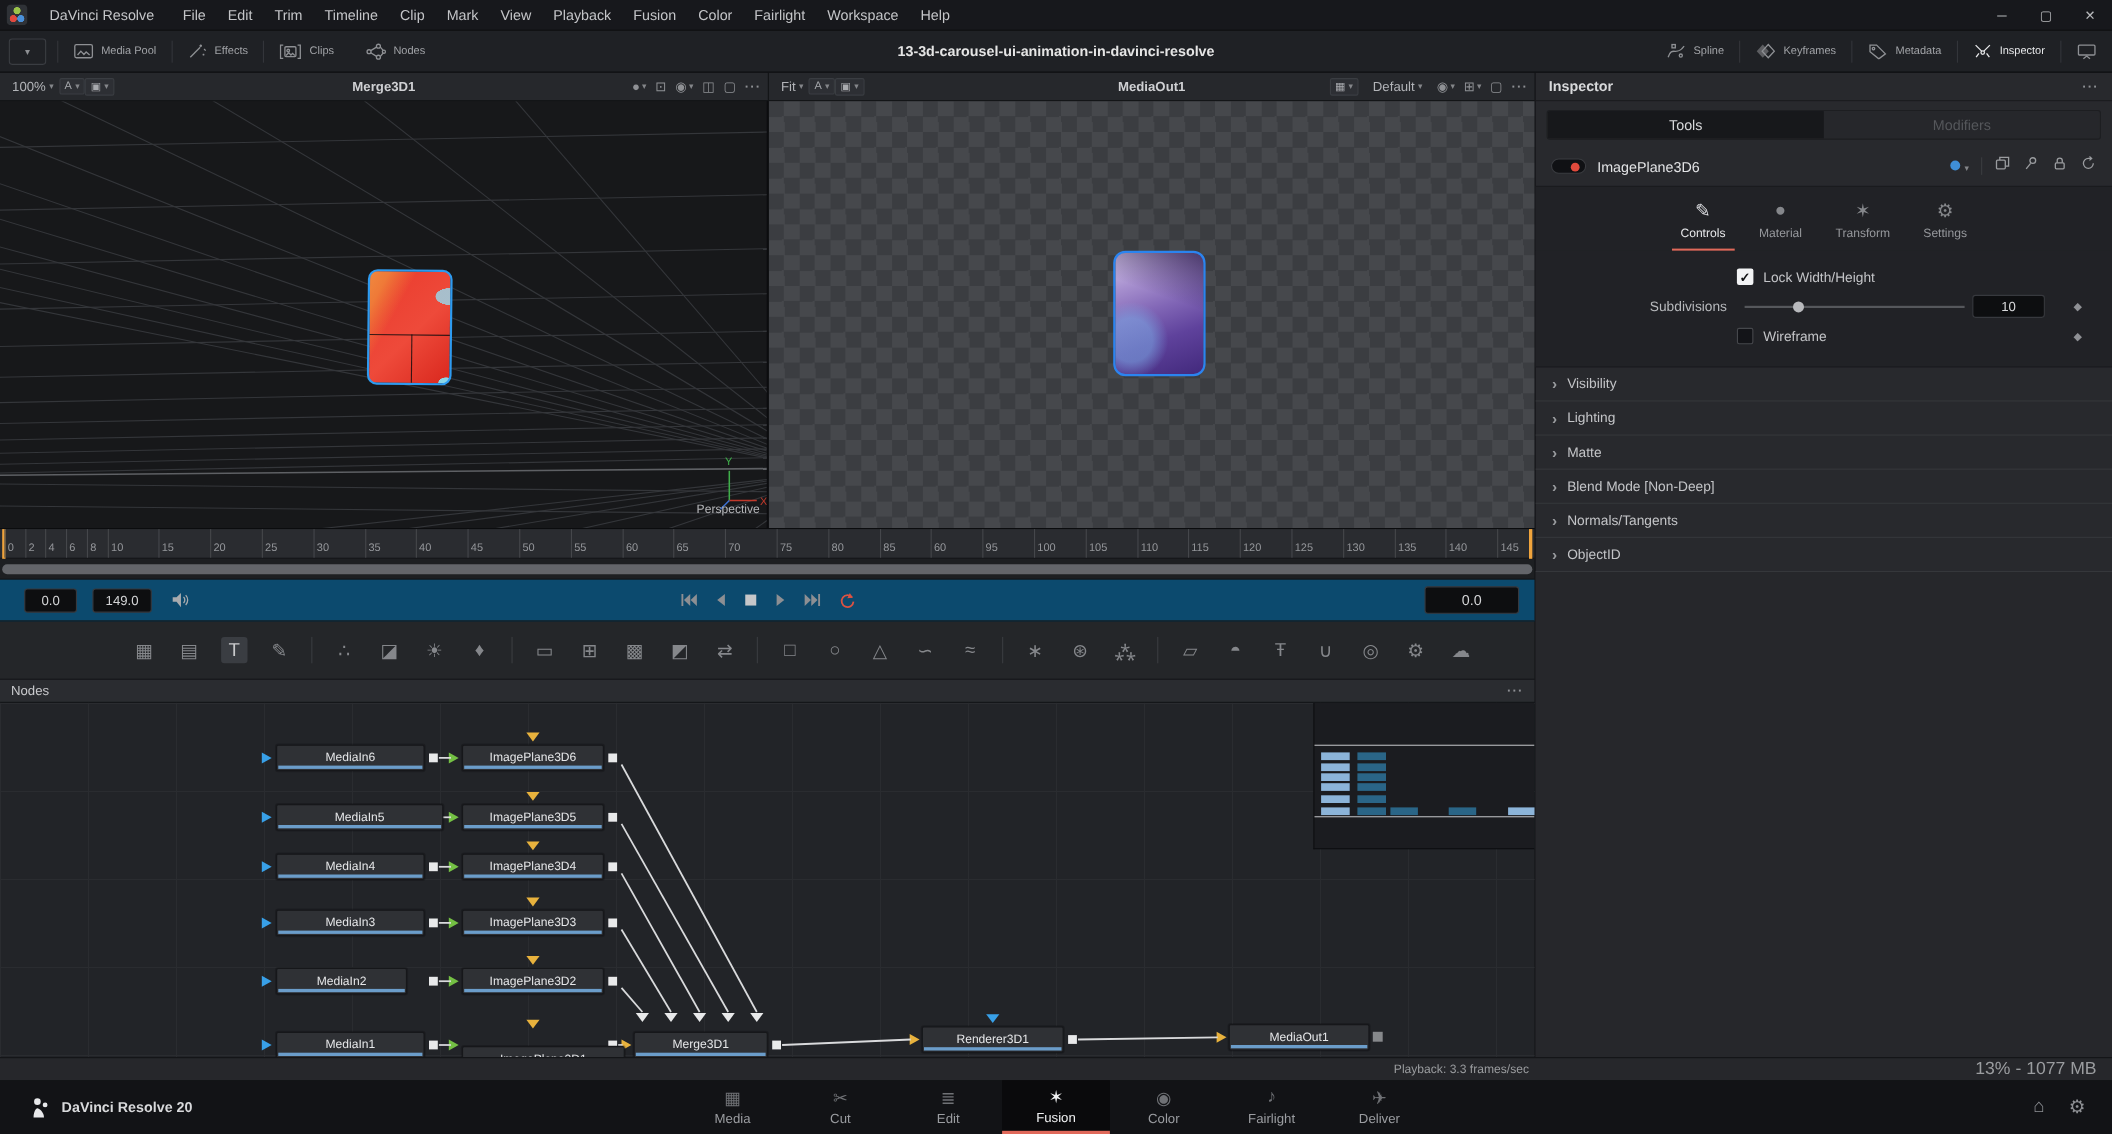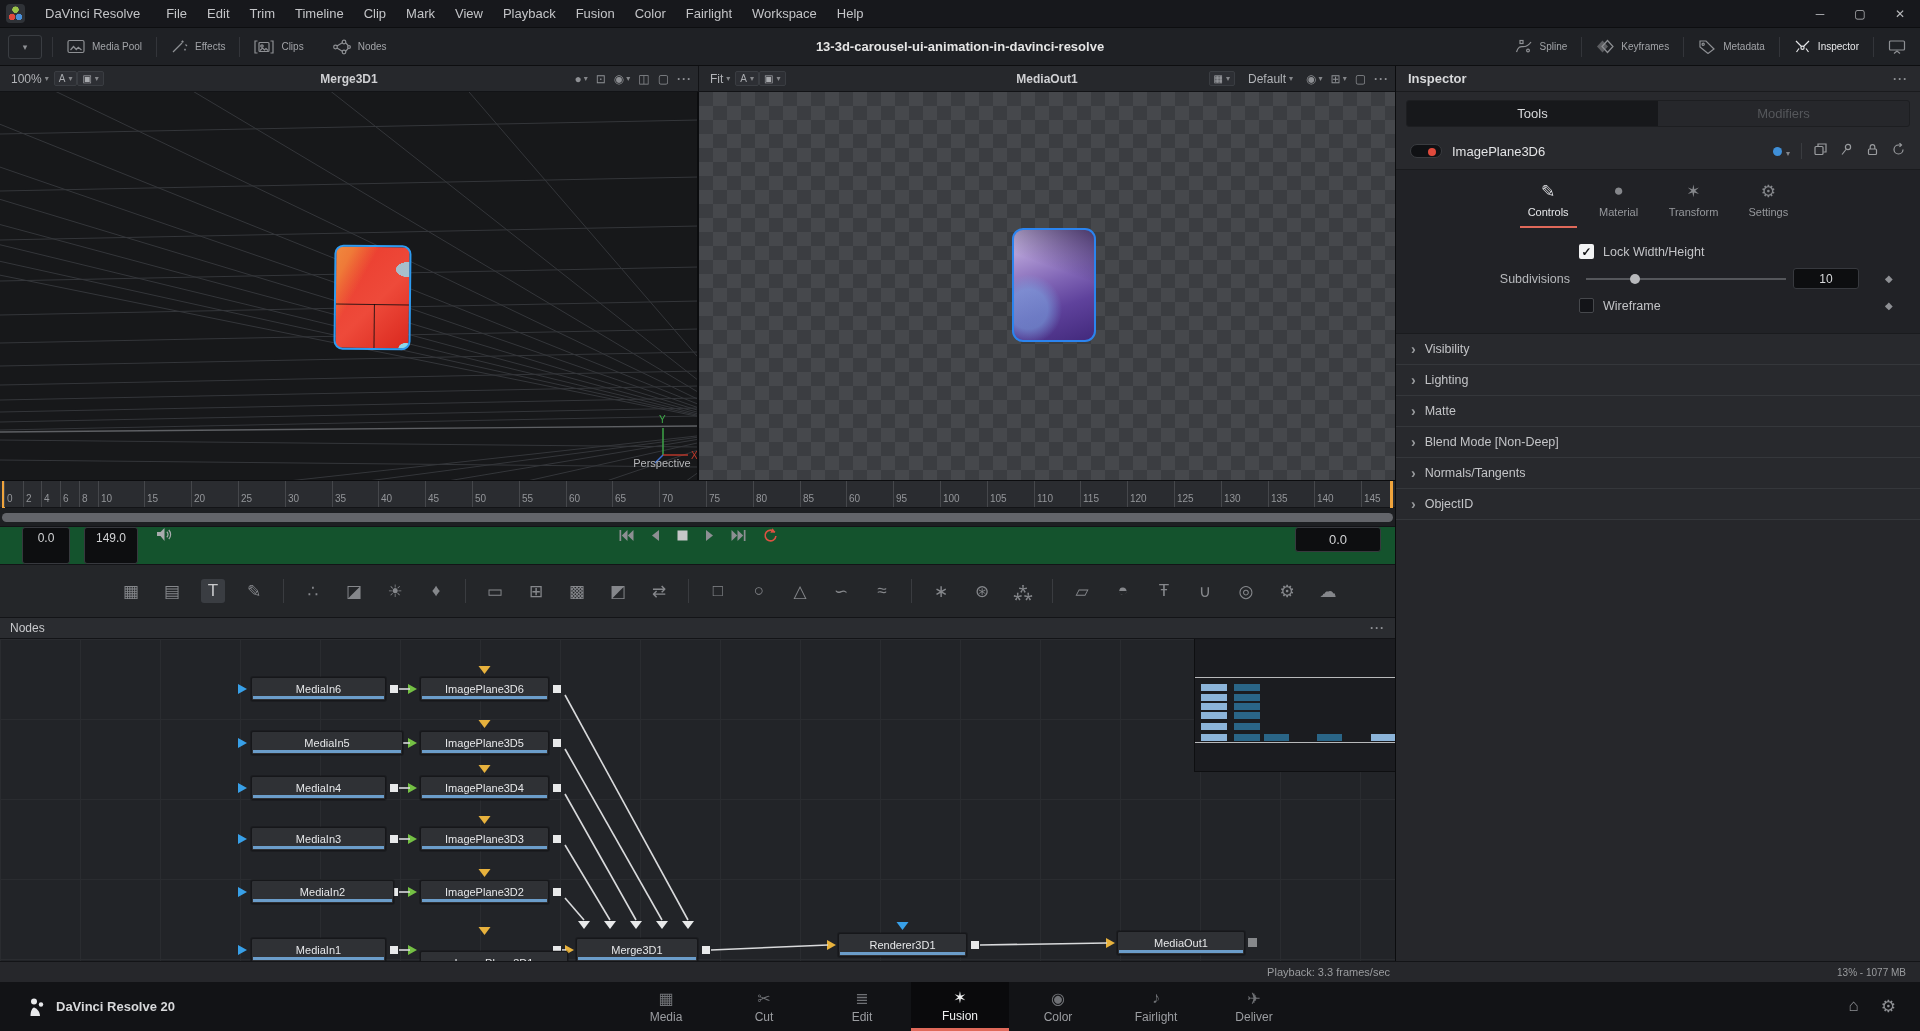--- a/index.html
+++ b/index.html
@@ -92,22 +92,22 @@
   .tick-label { position:absolute; top:12px; color:#94969a; font-size:10px; }
   .playhead { position:absolute; left:2px; top:0; width:3px; height:27px; background:#f0a43c; }
   .range-end { position:absolute; left:1390px; top:0; width:3px; height:27px; background:#f0a43c; }
 
   
   .scroll-row { height:19px; flex:0 0 19px; background:#1d1f22; display:flex; align-items:center;
     border-bottom:1px solid #131417; padding:0 2px; }
   .scroll-thumb { height:9px; width:100%; background:#63656a; border-radius:5px; }
 
   
-  .transport { height:38px; flex:0 0 38px; background:#14532d; position:relative;
-    display:flex; border-bottom:1px solid #131417; }
+  .transport { height:38px; flex:0 0 38px; background:#0c4a6e; position:relative;
+    display:flex; align-items:center; border-bottom:1px solid #131417; }
   .t-box { background:#0d0e10; border:1px solid #37393e; border-radius:3px; color:#d2d3d5;
     font-size:12px; text-align:center; padding:3px 0; }
   .t-start { width:48px; margin-left:22px; }
   .t-end { width:54px; margin-left:14px; }
   .t-cur { position:absolute; right:14px; width:86px; font-size:13px; padding:4px 0; }
   .t-speaker { margin-left:18px; display:flex; }
   .t-center { position:absolute; left:50%; transform:translateX(-50%); display:flex;
     align-items:center; gap:15px; }
   .t-btn { display:flex; align-items:center; }
 
@@ -186,21 +186,21 @@
   .sec-row { height:31px; display:flex; align-items:center; padding-left:15px; gap:9px;
     border-bottom:1px solid #35373b; }
   .sec-chev { color:#9a9c9f; font-size:14px; font-weight:bold; }
   .sec-label { color:#c3c4c7; font-size:12.5px; }
   .insp-fill { flex:1; background:#26272b; }
 
   
   .statusbar { height:21px; flex:0 0 21px; background:#26272b; border-top:1px solid #131417;
     position:relative; display:flex; align-items:center; }
   .sb-playback { position:absolute; right:530px; color:#9a9c9f; font-size:11px; }
-  .sb-mem { position:absolute; right:14px; color:#9a9c9f; font-size:10px; }
+  .sb-mem { position:absolute; right:14px; color:#9a9c9f; font-size:16px; }
 
   
   .bottombar { height:49px; flex:0 0 49px; background:#121316; position:relative;
     display:flex; align-items:center; }
   .brand { display:flex; align-items:center; gap:10px; margin-left:28px; }
   .brand-txt { color:#d8d9db; font-size:13px; font-weight:bold; }
   .pages { position:absolute; left:50%; transform:translateX(-50%); display:flex; height:49px; }
   .page { width:98px; height:49px; display:flex; flex-direction:column; align-items:center;
     justify-content:center; gap:2px; color:#9b9da1; font-size:12px; }
   .page .pi { font-size:16px; color:#6f7175; height:19px; }
@@ -663,21 +663,21 @@
             <div class="mm-bar" style="left: 176px; top: 95px; width: 25px; background: rgb(140, 180, 217);"></div>
           </div>
       <div class="node" style="left: 251px; top: 38px; width: 135px;">MediaIn6</div>
           <div class="node" style="left: 420px; top: 38px; width: 129px;">ImagePlane3D6</div>
           <div class="node" style="left: 251px; top: 92px; width: 152px;">MediaIn5</div>
           <div class="node" style="left: 420px; top: 92px; width: 129px;">ImagePlane3D5</div>
           <div class="node" style="left: 251px; top: 137px; width: 135px;">MediaIn4</div>
           <div class="node" style="left: 420px; top: 137px; width: 129px;">ImagePlane3D4</div>
           <div class="node" style="left: 251px; top: 188px; width: 135px;">MediaIn3</div>
           <div class="node" style="left: 420px; top: 188px; width: 129px;">ImagePlane3D3</div>
-          <div class="node" style="left: 251px; top: 241px; width: 143px;">MediaIn2</div>
+          <div class="node" style="left: 251px; top: 241px; width: 119px;">MediaIn2</div>
           <div class="node" style="left: 420px; top: 241px; width: 129px;">ImagePlane3D2</div>
           <div class="node" style="left: 251px; top: 299px; width: 135px;">MediaIn1</div>
           <div class="node" style="left: 420px; top: 312px; width: 148px;">ImagePlane3D1</div>
           <div class="node" style="left: 576px; top: 299px; width: 122px;">Merge3D1</div>
           <div class="node" style="left: 838px; top: 294px; width: 129px;">Renderer3D1</div>
           <div class="node" style="left: 1117px; top: 292px; width: 128px;">MediaOut1</div>
         </div>
     </div>
 
     <div class="inspector">

